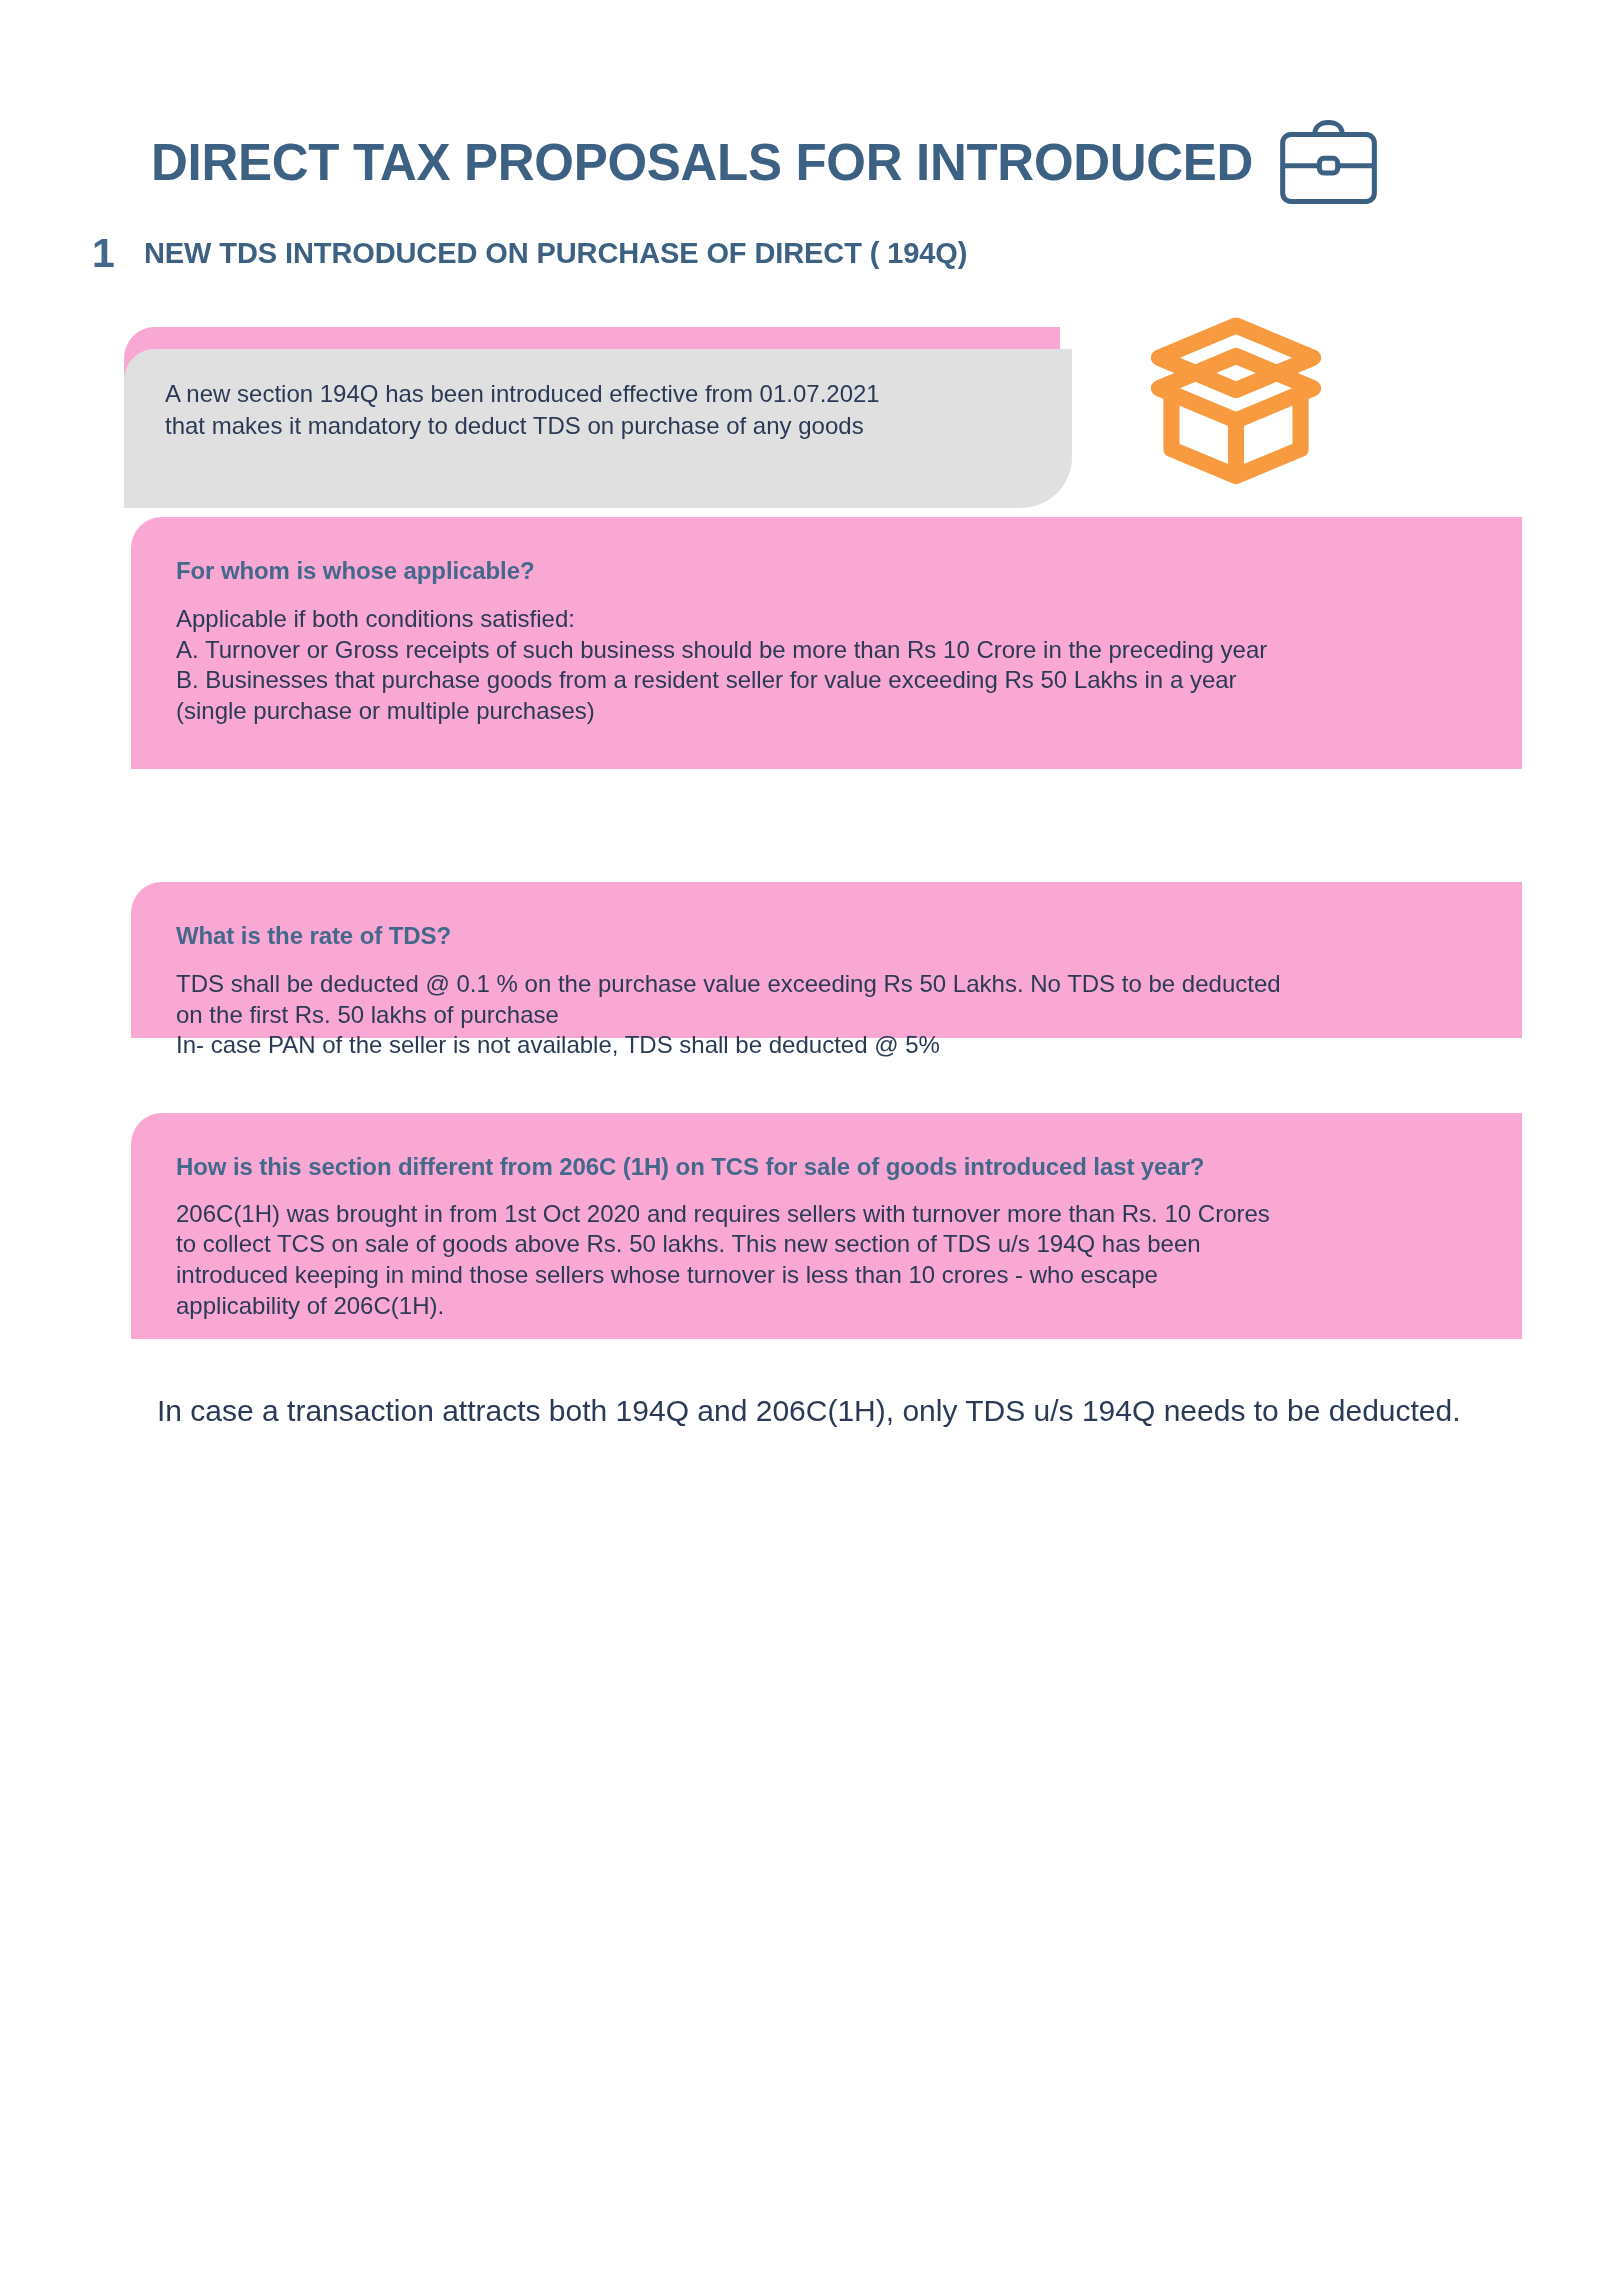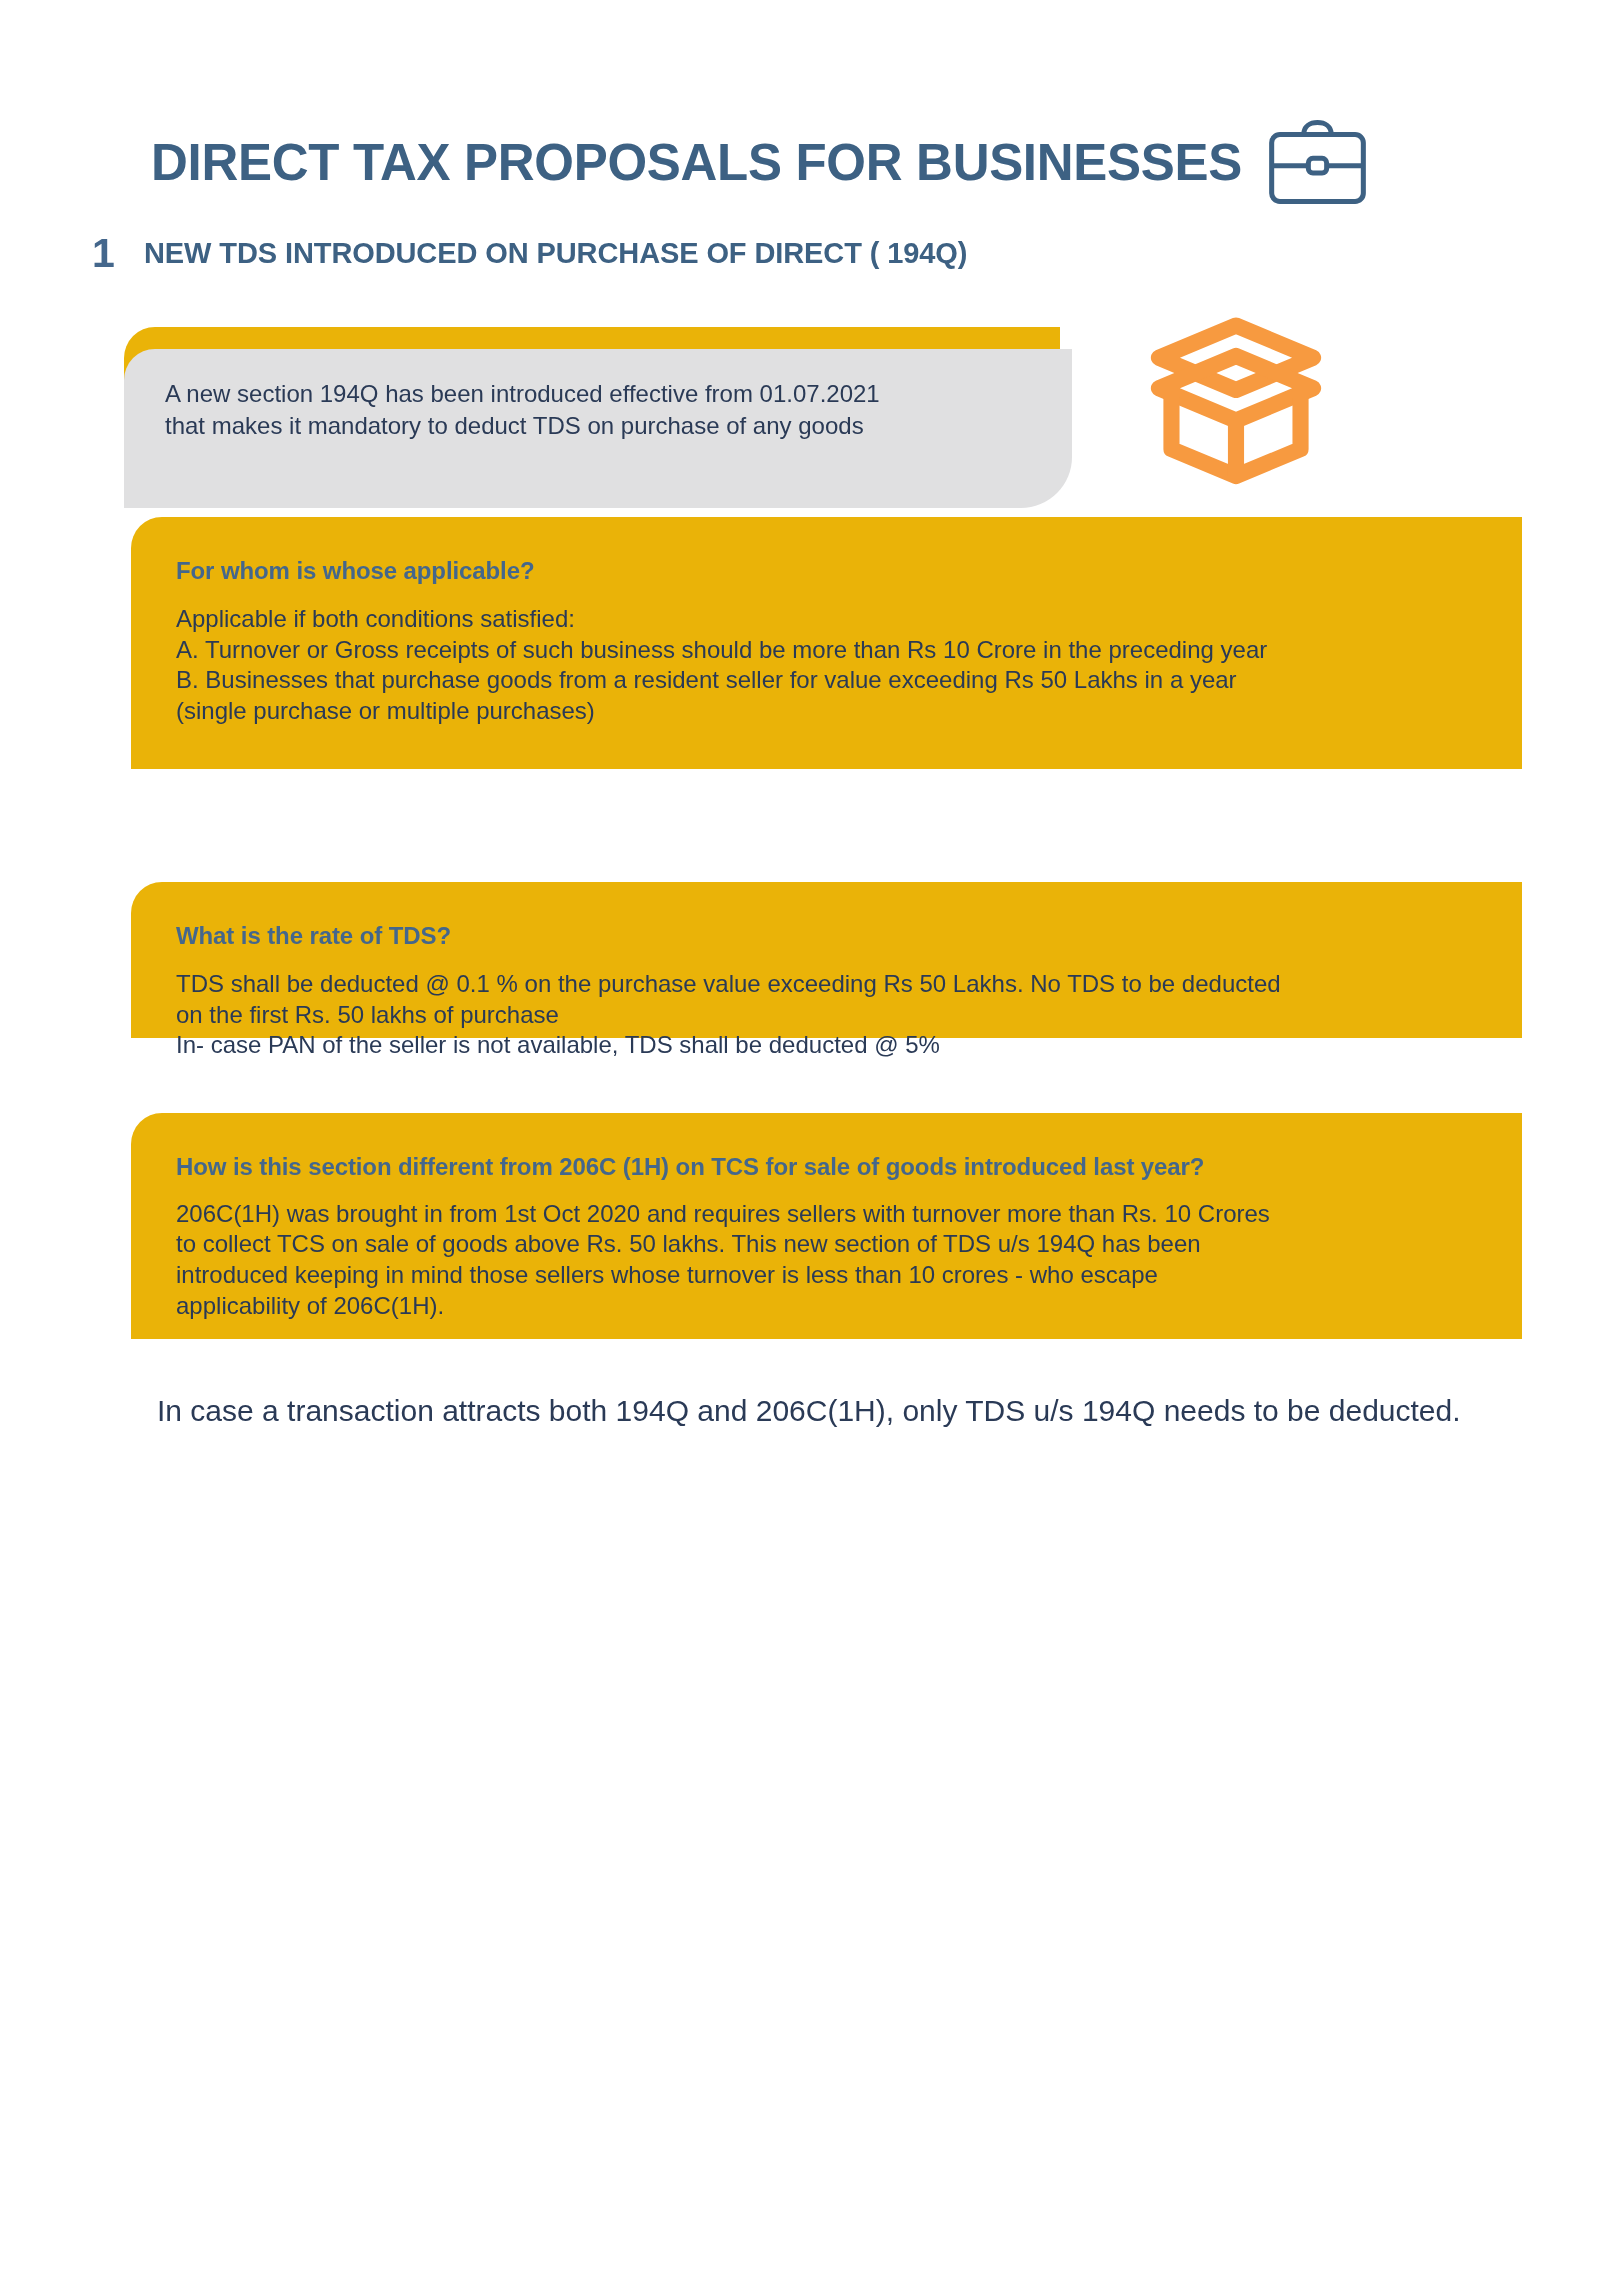--- a/index.html
+++ b/index.html
@@ -68,21 +68,21 @@
     font-weight: 700;
     color: #3d6183;
     line-height: 1;
     letter-spacing: -0.1px;
     white-space: nowrap;
   }
 
   
   .card {
     position: absolute;
-    background: #eab308;
+    background: #f9a8d4;
     border-radius: 31px 0 0 0;
   }
   .card::after {
     content: "";
     position: absolute;
     left: 0;
     top: 22px;
     width: calc(100% + 14.4px);
     height: 100%;
     background: #e0e0e1;
@@ -178,21 +178,21 @@
     color: #2a3a56;
     line-height: 1.3;
   }
 </style>
 </head>
 <body>
 
 <div class="page">
 
   <div class="header">
-    <div class="header-title">DIRECT TAX PROPOSALS FOR BUSINESSES</div>
+    <div class="header-title">DIRECT TAX PROPOSALS FOR INTRODUCED</div>
     <svg class="briefcase-icon" viewBox="0 0 120 96" fill="none">
       <path d="M45 18 C45 9, 52 5, 60 5 C68 5, 75 9, 75 18" stroke="#3d6183" stroke-width="5.5" fill="none" stroke-linecap="round"></path>
       <rect x="10" y="18" width="100" height="73" rx="9" ry="9" stroke="#3d6183" stroke-width="5.5" fill="none"></rect>
       <line x1="10" y1="52" x2="110" y2="52" stroke="#3d6183" stroke-width="5.5"></line>
       <rect x="50" y="44" width="20" height="16" rx="5" ry="5" stroke="#3d6183" stroke-width="5.5" fill="#ffffff"></rect>
     </svg>
   </div>
 
   <div class="section-head">
     <div class="section-number">1</div>

